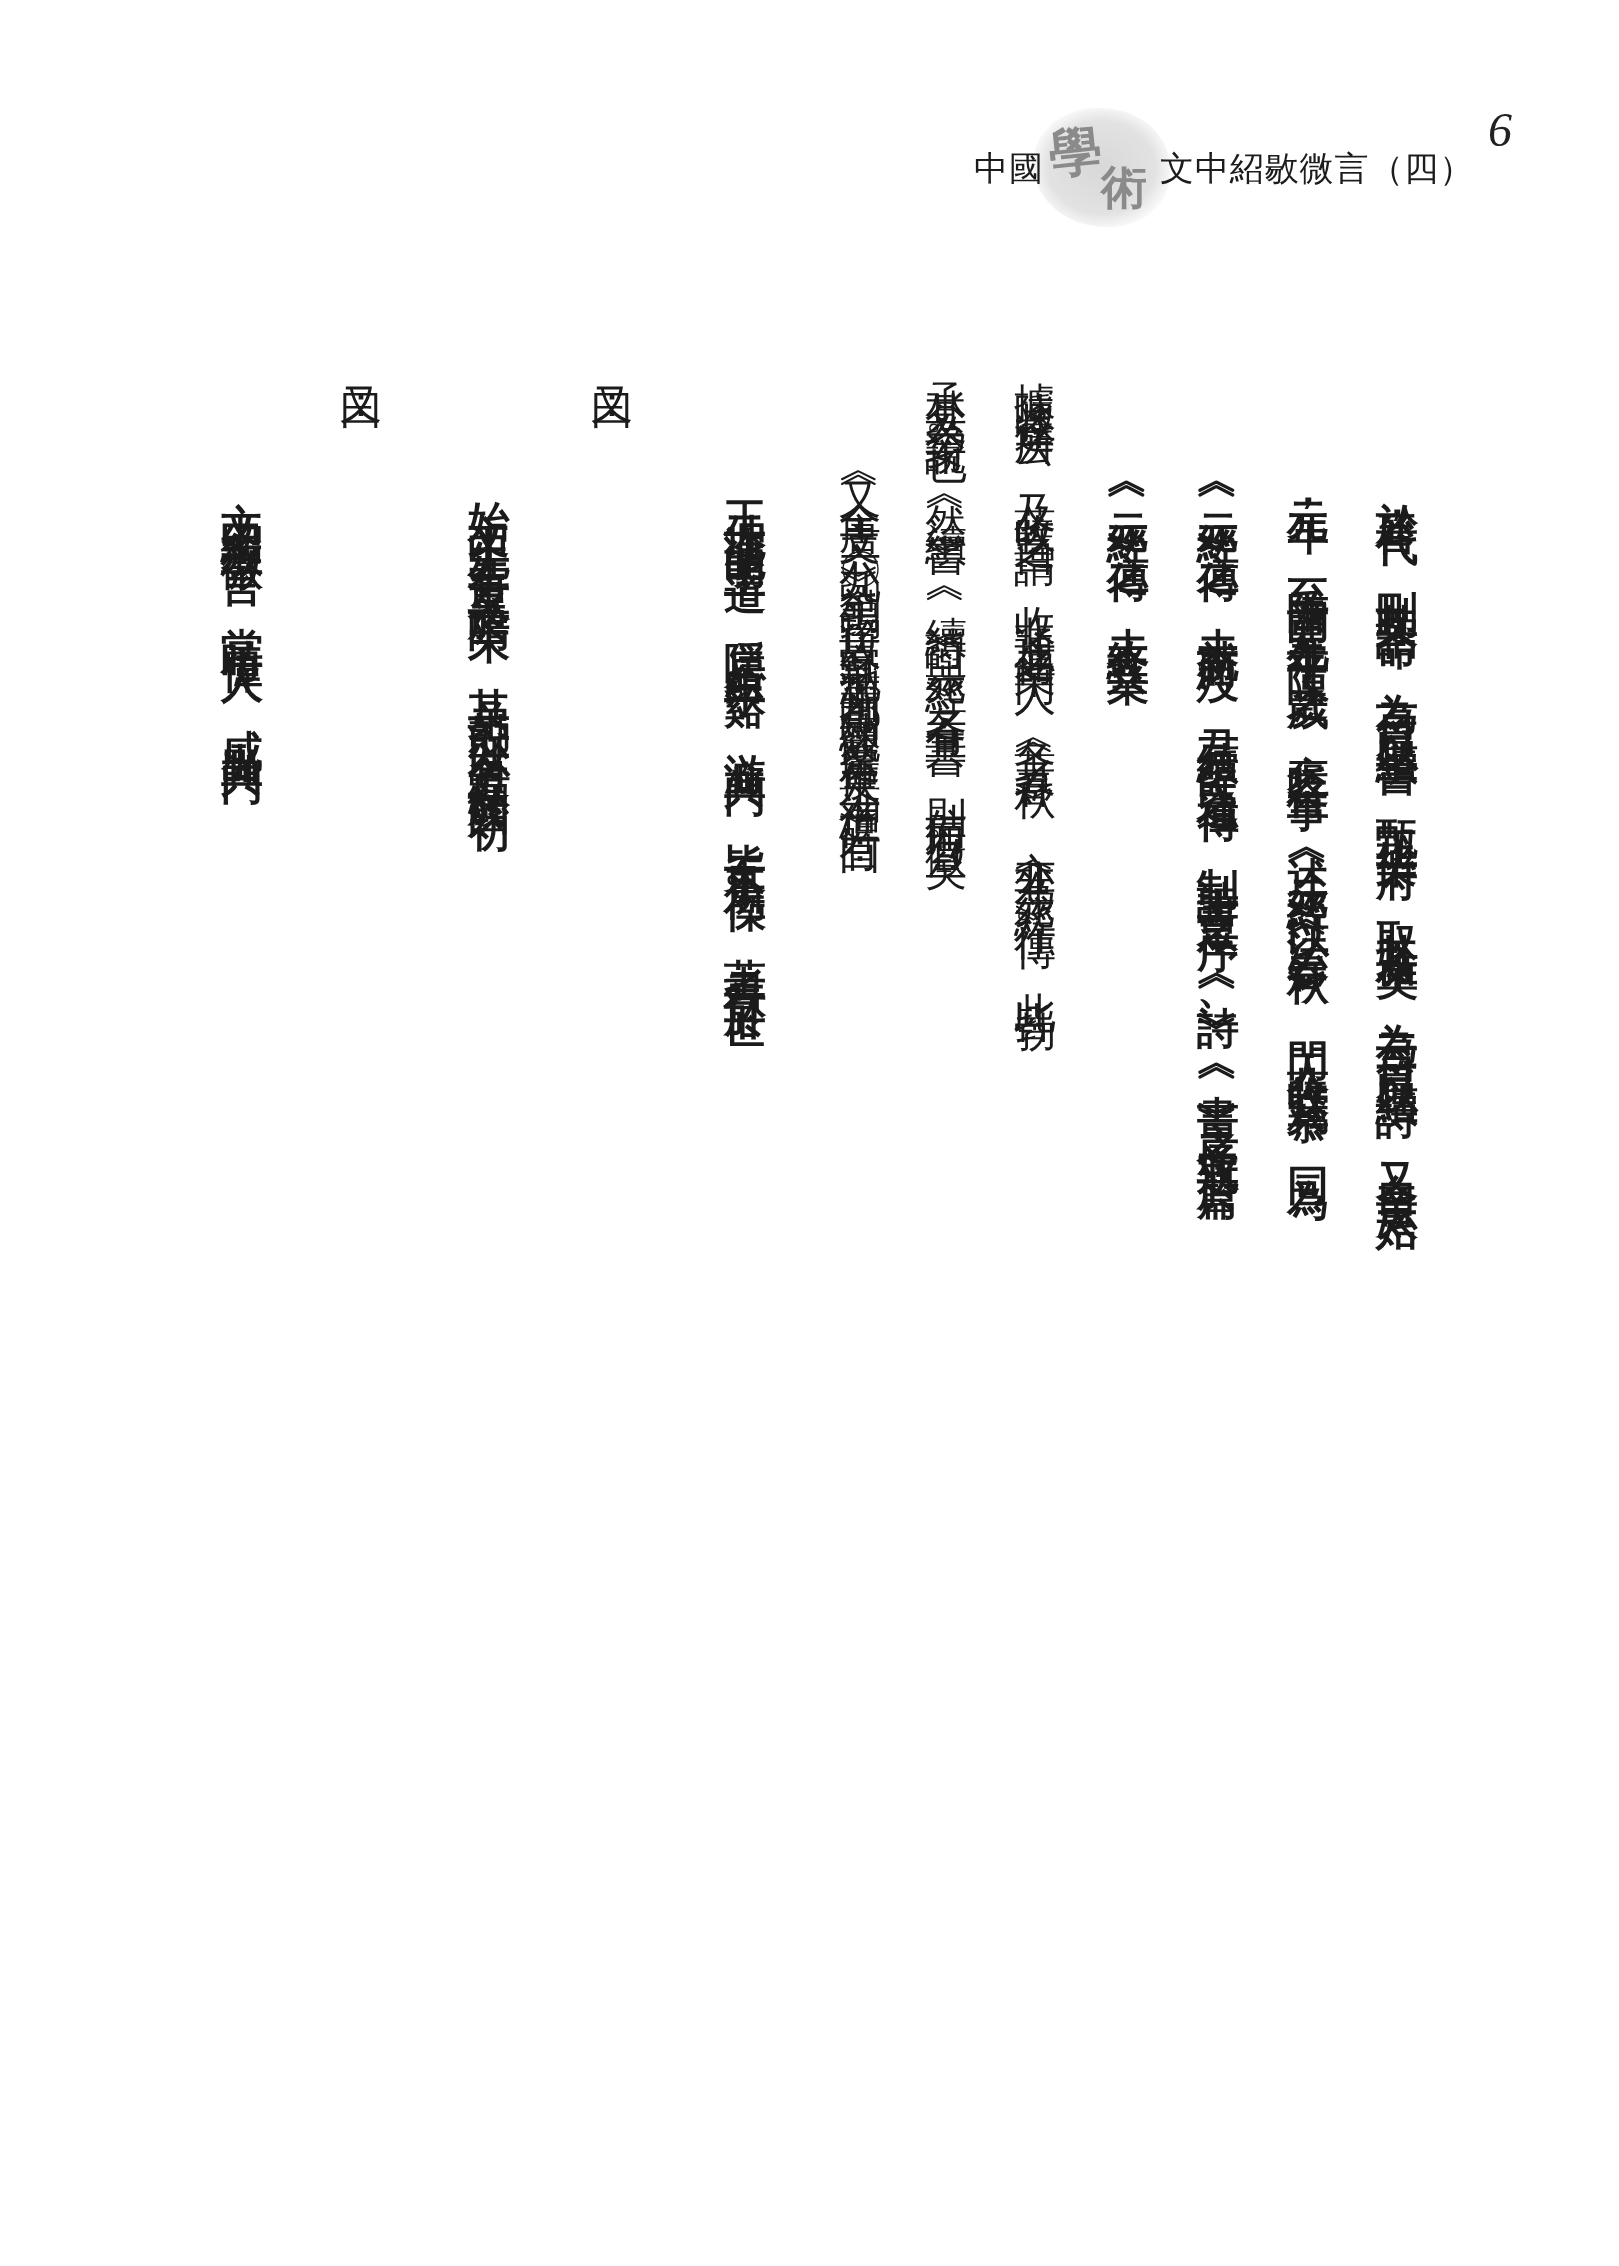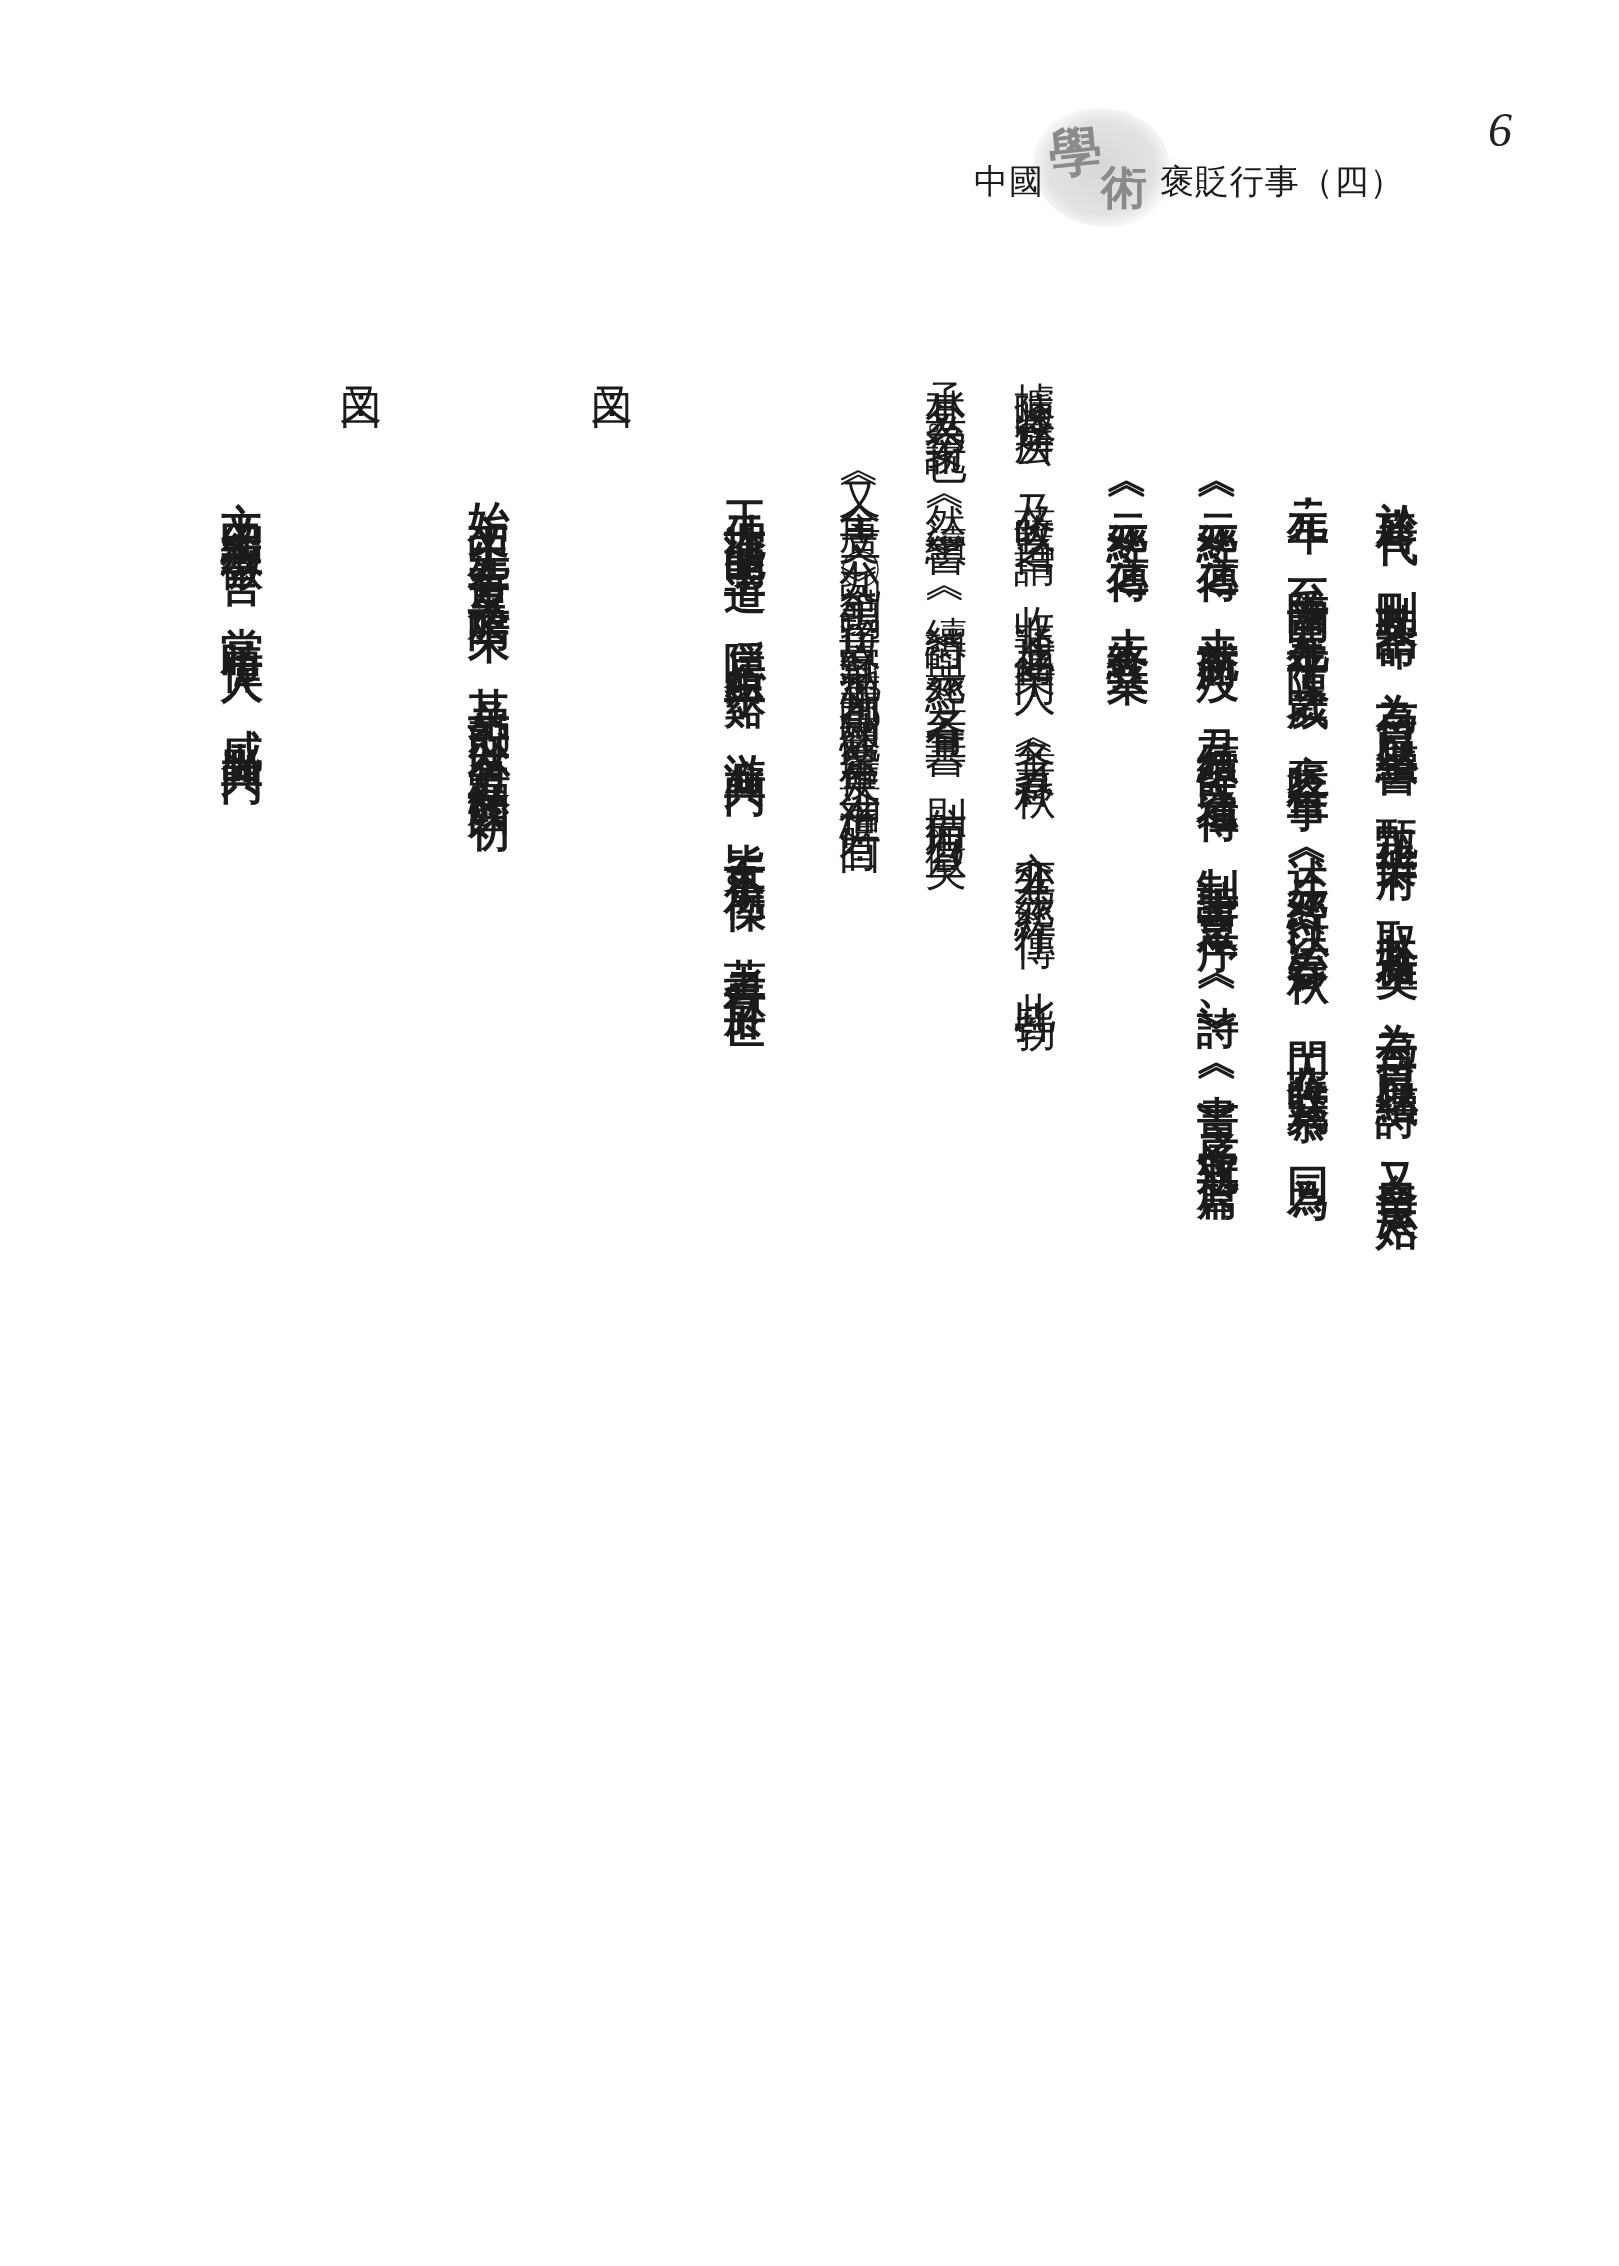--- a/index.html
+++ b/index.html
@@ -1,39 +1,39 @@
 <!DOCTYPE html>
 <html style="font-size:14.6px"><head>
 <meta charset="utf-8">
 <style>
   html, body { margin: 0; padding: 0; background: #ffffff; }
   body { width: 1619px; height: 2266px; position: relative; overflow: hidden; font-family: "DejaVu Serif", serif; color: #1a1a1a; }
   .page-number { position: absolute; left: 1488px; top: 102px; font-family: "Liberation Serif", serif; font-style: italic; font-size: 48px; color: #222; }
   .brush-blot { position: absolute; left: 1033px; top: 108px; width: 137px; height: 119px; border-radius: 48% 52% 45% 55%; background: radial-gradient(ellipse at 50% 50%, #d8d8d8 0%, #e2e2e2 55%, rgba(230,230,230,0) 78%); }
-  .rh-text { position: absolute; top: 159px; font-family: "DejaVu Sans", sans-serif; font-size: 34px; color: #1c1c1c; letter-spacing: 0.9px; }
+  .rh-text { position: absolute; top: 146px; font-family: "DejaVu Sans", sans-serif; font-size: 34px; color: #1c1c1c; letter-spacing: 0.9px; }
   .rh-left { left: 974px; }
   .rh-right { left: 1160px; }
   .rh-art { position: absolute; font-family: "DejaVu Serif", serif; color: #8a8a8a; font-weight: bold; }
   .rh-art-1 { left: 1049px; top: 117px; font-size: 53px; transform: rotate(-6deg); }
   .rh-art-2 { left: 1101px; top: 157px; font-size: 46px; }
   .col { position: absolute; writing-mode: vertical-rl; text-orientation: upright; white-space: nowrap; color: #1b1b1b; }
   .quote { font-family: "DejaVu Serif", serif; font-weight: bold; font-size: 42px; letter-spacing: 12px; line-height: 1; }
   .body { font-family: "DejaVu Sans", sans-serif; font-size: 42px; letter-spacing: 10px; line-height: 1; }
 </style>
 </head>
 <body>
 
 <div class="page-number">6</div>
 
 <div>
   <div class="brush-blot"></div>
   <span class="rh-text rh-left">中國</span>
   <span class="rh-art rh-art-1">學</span>
   <span class="rh-art rh-art-2">術</span>
-  <span class="rh-text rh-right">褒貶行事（四）</span>
+  <span class="rh-text rh-right">文中紹敭微言（四）</span>
 </div>
 
 <div class="col quote" style="left:1376px; top:468px;">於晉代，刪其詔命，為百篇以續書。甄正樂府，取其雅奧，為三百篇以續詩。又自晉太始</div>
 <div class="col quote" style="left:1287px; top:468px;">元年，至隋開皇九年平陳之歲，褒貶行事，述《元經》以法《春秋》。門人薛收竊慕，同為</div>
 <div class="col quote" style="left:1197px; top:468px;">《元經》之傳，未就而歿。君續薛氏之遺傳，制詩書之眾序，《詩》、《書》之序並冠於篇，</div>
 <div class="col quote" style="left:1107px; top:468px;">《元經》之傳，未終其業。</div>
 <div class="col body" style="left:1014px; top:349px;">據陳叔達所云，及薛收之自謂，收非通之傳業門人。各著《春秋》，亦非為《元經》作傳。此皆勃</div>
 <div class="col body" style="left:925px; top:349px;">承其父為妄說也。然《續書》、《續詩》與《元經》之各有其書，則信而有徵矣。</div>
 <div class="col body" style="left:839px; top:448px;">又《全唐文・六〇九》劉禹錫〈唐故宣歙池等州都團練觀察處置使王公神道碑〉有曰：</div>
 <div class="col quote" style="left:724px; top:468px;">王仲淹能明王道，隱居白牛谿。游其門，皆天下雋傑。著書行於世。</div>

